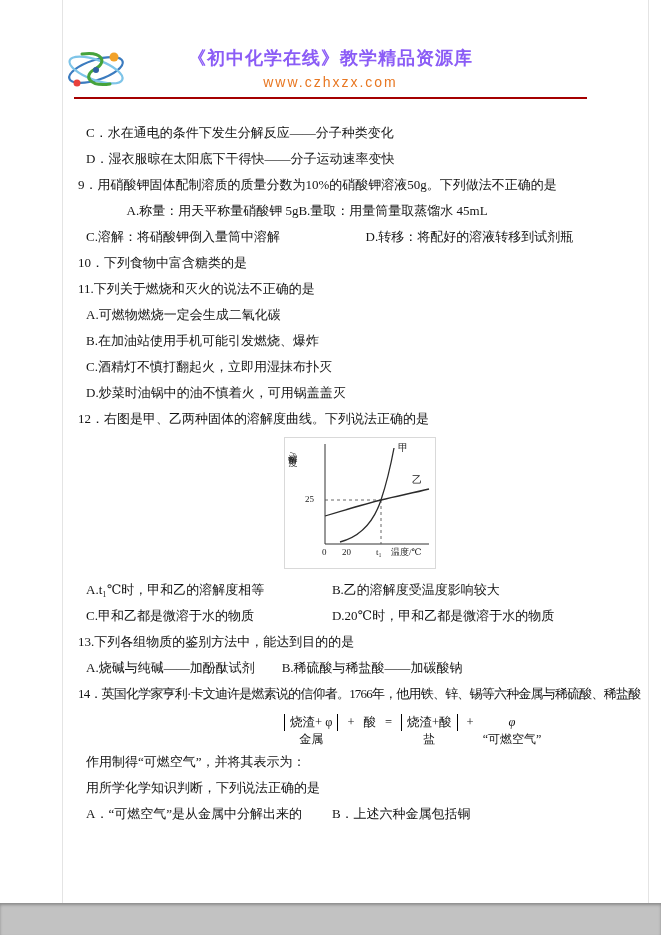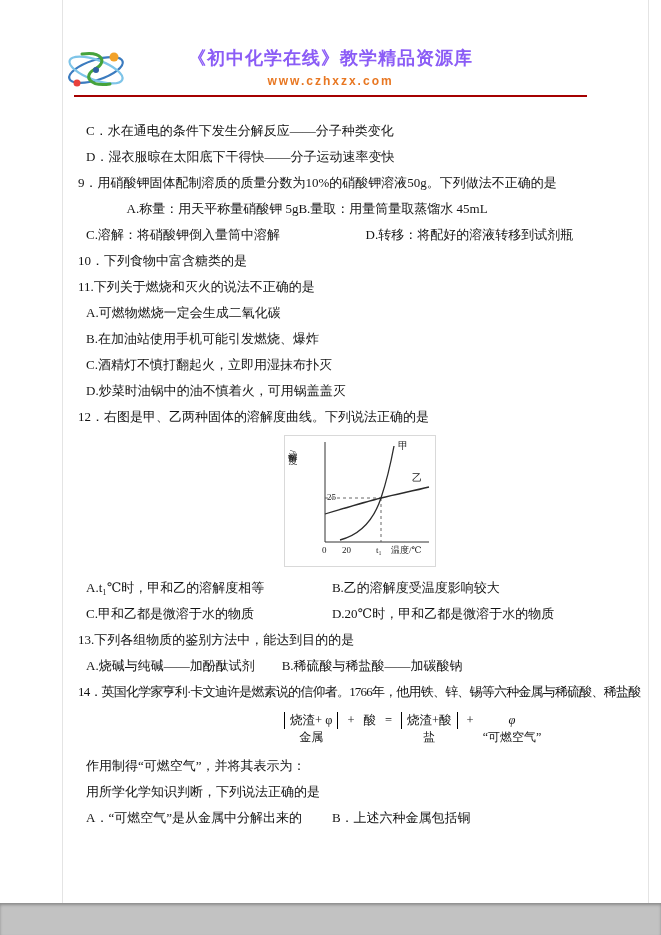--- a/index.html
+++ b/index.html
@@ -6,22 +6,22 @@
   .page{position:relative;width:661px;height:935px;background:#ffffff;overflow:hidden;
         font-family:"Liberation Serif","DejaVu Serif",serif;color:#141414;}
   .edge{position:absolute;top:0;bottom:0;width:1px;background:#e4e4e4;}
   .edge.left{left:62px;}
   .edge.right{left:648px;}
 
   
   .header{position:relative;padding:46px 74px 0 74px;}
   .logo{position:absolute;left:60px;top:44px;width:76px;height:52px;}
   .site-title{text-align:center;font-size:18px;font-weight:bold;letter-spacing:1px;color:#8b5cf6;}
-  .site-url{text-align:center;font-size:12px;letter-spacing:2px;margin-top:4px;color:#e87722;
-            font-weight:bold;font-family:"Liberation Sans","DejaVu Sans",sans-serif;}
+  .site-url{text-align:center;font-size:14px;letter-spacing:2px;margin-top:4px;color:#e87722;
+            font-weight:normal;font-family:"Liberation Sans","DejaVu Sans",sans-serif;}
   .head-rule{height:2px;margin-top:7px;background:#a50000;}
 
   
   .doc{padding:21px 16px 0 78px;font-size:13px;line-height:26px;}
   .line{margin:0;white-space:nowrap;}
   .indent{padding-left:8px;}
   .tight{letter-spacing:-0.8px;}
   .two{display:flex;}
   .two .a{flex:0 0 auto;}
   .two .b{flex:1 1 auto;}
@@ -32,30 +32,30 @@
 
   
   .chart-fig{position:relative;width:150px;height:130px;margin:5px 0 8px 206px;
              border:1px solid #d9d9d9;background:#fff;}
   .chart-svg{position:absolute;left:0;top:0;width:150px;height:130px;}
   .axis{stroke:#333;stroke-width:1;fill:none;}
   .curve{stroke:#2b2b2b;stroke-width:1.3;fill:none;}
   .dash{stroke:#555;stroke-width:0.9;stroke-dasharray:3,3;fill:none;}
   .cl{position:absolute;font-size:9px;line-height:10px;color:#222;}
   .ylab{left:3px;top:8px;writing-mode:vertical-rl;letter-spacing:2px;}
-  .y25{left:33px;top:56px;width:18px;text-align:right;}
+  .y25{left:11px;top:56px;width:18px;text-align:right;}
   .x0{left:37px;top:109px;}
   .x20{left:57px;top:109px;}
   .xt1{left:91px;top:109px;}
   .xlab{left:106px;top:109px;}
   .sjia{left:113px;top:5px;font-size:10px;}
   .syi{left:127px;top:37px;font-size:10px;}
 
   
-  .phlo{display:flex;align-items:flex-start;gap:9px;margin:7px 0 8px 206px;
+  .phlo{display:flex;align-items:flex-start;gap:9px;margin:7px 0 2px 206px;
         font-size:12.5px;line-height:17px;}
   .pcol{display:flex;flex-direction:column;align-items:center;}
   .boxed{border-left:1.5px solid #000;border-right:1.5px solid #000;padding:0 5px;}
   .plabel{font-size:12px;line-height:16px;}
   .pop{line-height:17px;}
   .pphi{font-style:italic;}
 
   .page-gap{position:absolute;left:0;right:0;bottom:0;height:32px;background:#c2c2c2;
             box-shadow:inset 0 2px 3px rgba(0,0,0,0.28);}
 </style>

